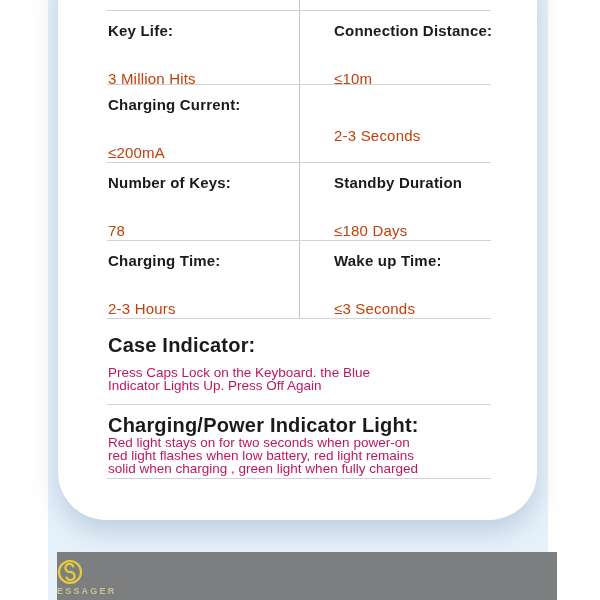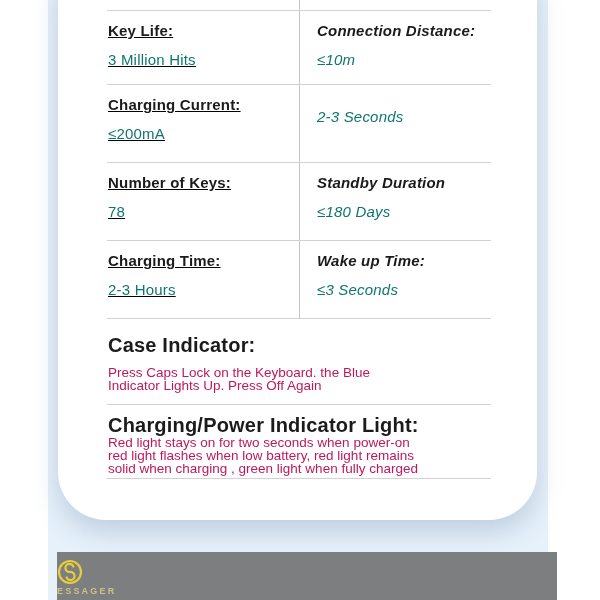--- a/index.html
+++ b/index.html
@@ -22,28 +22,28 @@
     background:#c2c4c6;
   }
   .hr{
     position:absolute;left:49px;width:384px;height:1px;
     background:#d2d2d2;
   }
   .spec-table{position:absolute;top:60px;left:0;width:479px;}
   .spec-row{display:flex;height:78px;}
   .spec-row:first-child{height:74px;}
   .cell{box-sizing:border-box;padding-top:12px;}
-  .cell.left{width:241px;padding-left:50px;text-decoration:underline;}
-  .cell.right{flex:1;padding-left:18px;font-style:italic;}
+  .cell.left{width:241px;padding-left:50px;}
+  .cell.right{flex:1;padding-left:35px;}
   .spec-label{
     font-size:15px;font-weight:700;color:#1b1b1b;line-height:17px;
     letter-spacing:0.2px;
   }
   .spec-value{
-    font-size:15px;color:#0f766e;line-height:17px;margin-top:12px;
+    font-size:15px;color:#c2410c;line-height:17px;margin-top:31px;
     letter-spacing:0.2px;
   }
   .section-heading{
     position:absolute;left:50px;right:46px;
     font-size:20px;font-weight:700;color:#1b1b1b;line-height:17px;
     letter-spacing:0.2px;
   }
   .section-text{
     position:absolute;left:50px;right:46px;
     font-size:13.5px;color:#be185d;

